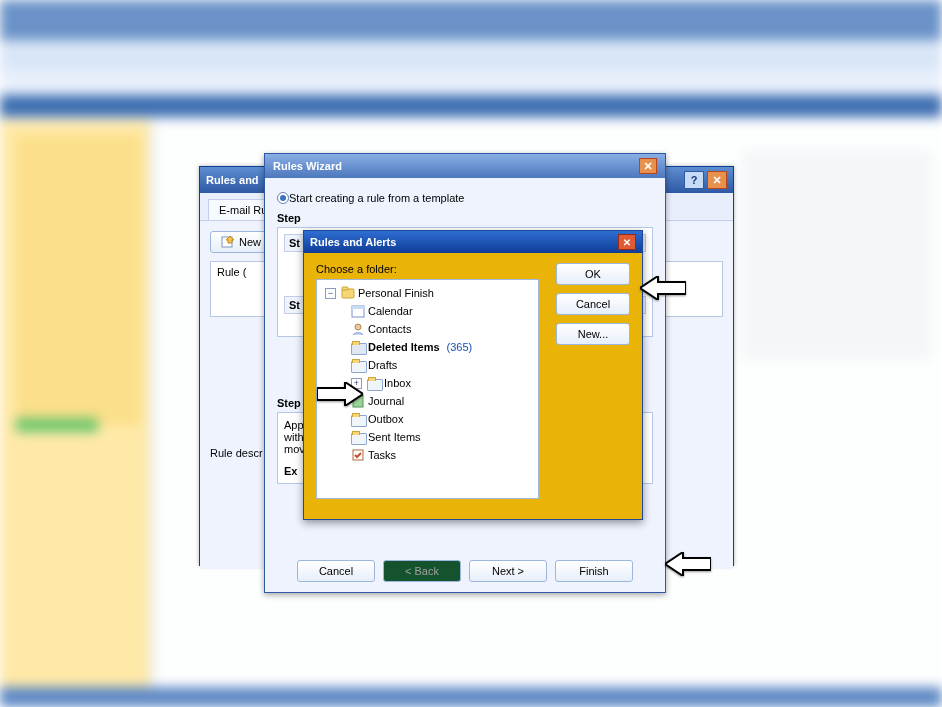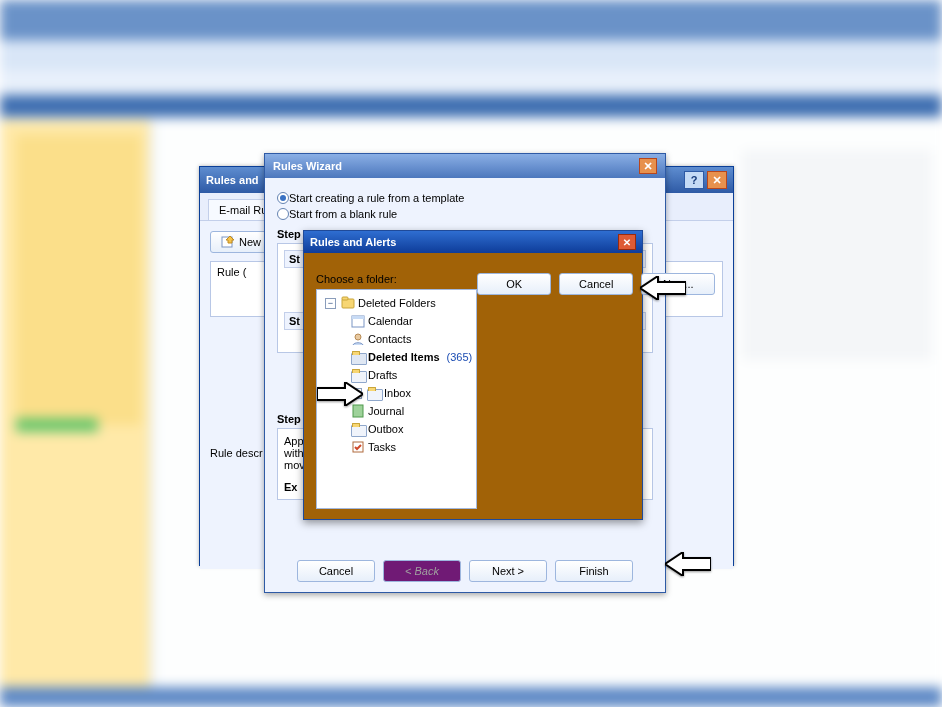--- a/index.html
+++ b/index.html
@@ -36,37 +36,37 @@
   background:#eef3fe; border:1px solid #2e5aa5; z-index:20; box-shadow:0 2px 6px rgba(0,0,0,.35); }
 .titlebar2 { height:24px; background:linear-gradient(#8aafe5,#4c77bd); display:flex; align-items:center; padding:0 8px; color:#fff; font-weight:bold; }
 .dlg2-body { padding:10px 12px; }
 .radio-row { display:flex; align-items:center; margin:4px 0; }
 .radio { width:12px; height:12px; border:1px solid #6483b2; border-radius:50%; background:#fff; position:relative; }
 .radio.sel::after { content:""; position:absolute; inset:2px; border-radius:50%; background:#3a72c4; }
 .steplabel { margin-top:8px; font-weight:bold; }
 .stepbox { background:#fff; border:1px solid #b8c7e6; margin-top:3px; padding:6px; }
 .wizbtns { position:absolute; left:0; right:0; bottom:10px; display:flex; justify-content:center; gap:8px; }
 .navbtn { width:78px; height:22px; background:linear-gradient(#fff,#e7effa); border:1px solid #9db6de; border-radius:3px; cursor:pointer; }
-.navbtn[disabled] { color:#a0a0a0; background:#701a75; cursor:default;font-style:italic; }
+.navbtn[disabled] { color:#a0a0a0; background:#14532d; cursor:default; }
 
 
 .dlg3 { position:absolute; left:303px; top:230px; width:340px; height:290px;
-  background:#a16207; border:1px solid #1f4a99; z-index:30; box-shadow:0 3px 8px rgba(0,0,0,.4); }
+  background:#eab308; border:1px solid #1f4a99; z-index:30; box-shadow:0 3px 8px rgba(0,0,0,.4); }
 .titlebar3 { height:22px; background:linear-gradient(#2f6ed1,#0e3c99); display:flex; align-items:center; padding:0 6px; color:#fff; font-weight:bold; }
 .tbtn3 { width:18px; height:16px; background:#de5b35; border:1px solid #9a2a0d; color:#fff; display:flex; align-items:center; justify-content:center; cursor:pointer; margin-left:auto; font-size:10px; }
-.dlg3-body { padding:20px 12px; display:flex; gap:0; height:calc(100% - 22px); }
+.dlg3-body { padding:10px 12px; display:flex; gap:17px; height:calc(100% - 22px); }
 .treewrap { flex:1; }
 .treebox { margin-top:4px; height:220px; background:#fff; border:1px solid #a3b8dd; padding:4px 4px; overflow:auto; }
 .tree ul { list-style:none; padding-left:16px; }
 .tree li { line-height:18px; white-space:nowrap; display:flex; align-items:center; gap:3px; }
 .expander { width:11px; height:11px; border:1px solid #8a9dbb; background:#fff; color:#2a4a80; font-size:9px; line-height:9px; display:inline-flex; align-items:center; justify-content:center; margin-right:2px; cursor:pointer; }
 .hot { background:#316ac5; color:#fff; padding:0 2px; }
 .count { color:#2a6b2a; margin-left:4px; }
 .count.blue { color:#1c4db3; }
-.sidebtns { display:flex; flex-direction:row; gap:8px; }
+.sidebtns { display:flex; flex-direction:column; gap:8px; }
 .sidebtns .navbtn { width:74px; }
 
 
 .arrow { position:absolute; z-index:40; width:46px; height:24px; }
 .arrow svg { width:100%; height:100%; filter: drop-shadow(0 1px 1px rgba(0,0,0,.4)); }
 
 
 .fi { width:14px; height:12px; display:inline-block; position:relative; }
 .fi::before { content:""; position:absolute; left:0; top:2px; width:14px; height:10px; background:#f7d673; border:1px solid #c9a53a; border-radius:1px; }
 .fi::after { content:""; position:absolute; left:1px; top:0; width:6px; height:3px; background:#f7d673; border:1px solid #c9a53a; border-bottom:none; border-radius:1px 1px 0 0; }
@@ -119,24 +119,20 @@
   <div class="titlebar2">
     <span>Rules Wizard</span>
     <span style="flex:1"></span>
     <span class="tbtn close" style="width:18px;height:16px">✕</span>
   </div>
   <div class="dlg2-body">
     <div class="radio-row">
       <span class="radio sel"></span>
       <span>Start creating a rule from a template</span>
     </div>
-    <div class="radio-row">
-      <span class="radio"></span>
-      <span>Start from a blank rule</span>
-    </div>
 
     <div class="steplabel">Step</div>
     <div class="stepbox" style="height:110px">
       <div style="background:#eef3fe;border:1px solid #c3cfea;padding:2px 4px;font-weight:bold;margin-bottom:4px">St</div>
       <div style="height:40px"></div>
       <div style="background:#eef3fe;border:1px solid #c3cfea;padding:2px 4px;font-weight:bold">St</div>
     </div>
 
     <div class="steplabel" style="margin-top:60px">Step</div>
     <div class="stepbox" style="height:72px">
@@ -165,21 +161,21 @@
       <div class="treebox tree">
         <ul style="padding-left:4px">
           <li>
             <span class="expander">−</span>
             <span class="icon">
                 <svg viewBox="0 0 14 14">
                   <rect x="1" y="3" width="12" height="9" rx="1" fill="#f7d673" stroke="#c9a53a"></rect>
                   <rect x="1" y="1" width="6" height="3" rx="1" fill="#f7d673" stroke="#c9a53a"></rect>
                 </svg>
               </span>
-            <span>Deleted Folders</span>
+            <span>Personal Finish</span>
           </li>
         </ul>
         <ul style="padding-left:30px">
           <li>
               <span class="icon">
                 <svg viewBox="0 0 14 14">
                   <rect x="1" y="2" width="12" height="11" fill="#fff" stroke="#7a95c4"></rect>
                   <rect x="1" y="2" width="12" height="3" fill="#c8dbf5"></rect>
                 </svg>
               </span>
@@ -212,20 +208,24 @@
               <span class="icon">
                 <svg viewBox="0 0 14 14">
                   <rect x="2" y="1" width="10" height="12" fill="#9ed29a" stroke="#4f9a4c"></rect>
                 </svg>
               </span>
               <span>Journal</span>
             </li>
           <li>
               <span class="fi inbox"></span>
               <span>Outbox</span>
+            </li>
+          <li>
+              <span class="fi inbox"></span>
+              <span>Sent Items</span>
             </li>
           <li>
               <span class="icon">
                 <svg viewBox="0 0 14 14">
                   <rect x="2" y="2" width="10" height="10" fill="#fff" stroke="#b06a3c"></rect>
                   <path d="M4 7l2 2 4-4" fill="none" stroke="#d0492a" stroke-width="2"></path>
                 </svg>
               </span>
               <span>Tasks</span>
             </li>

